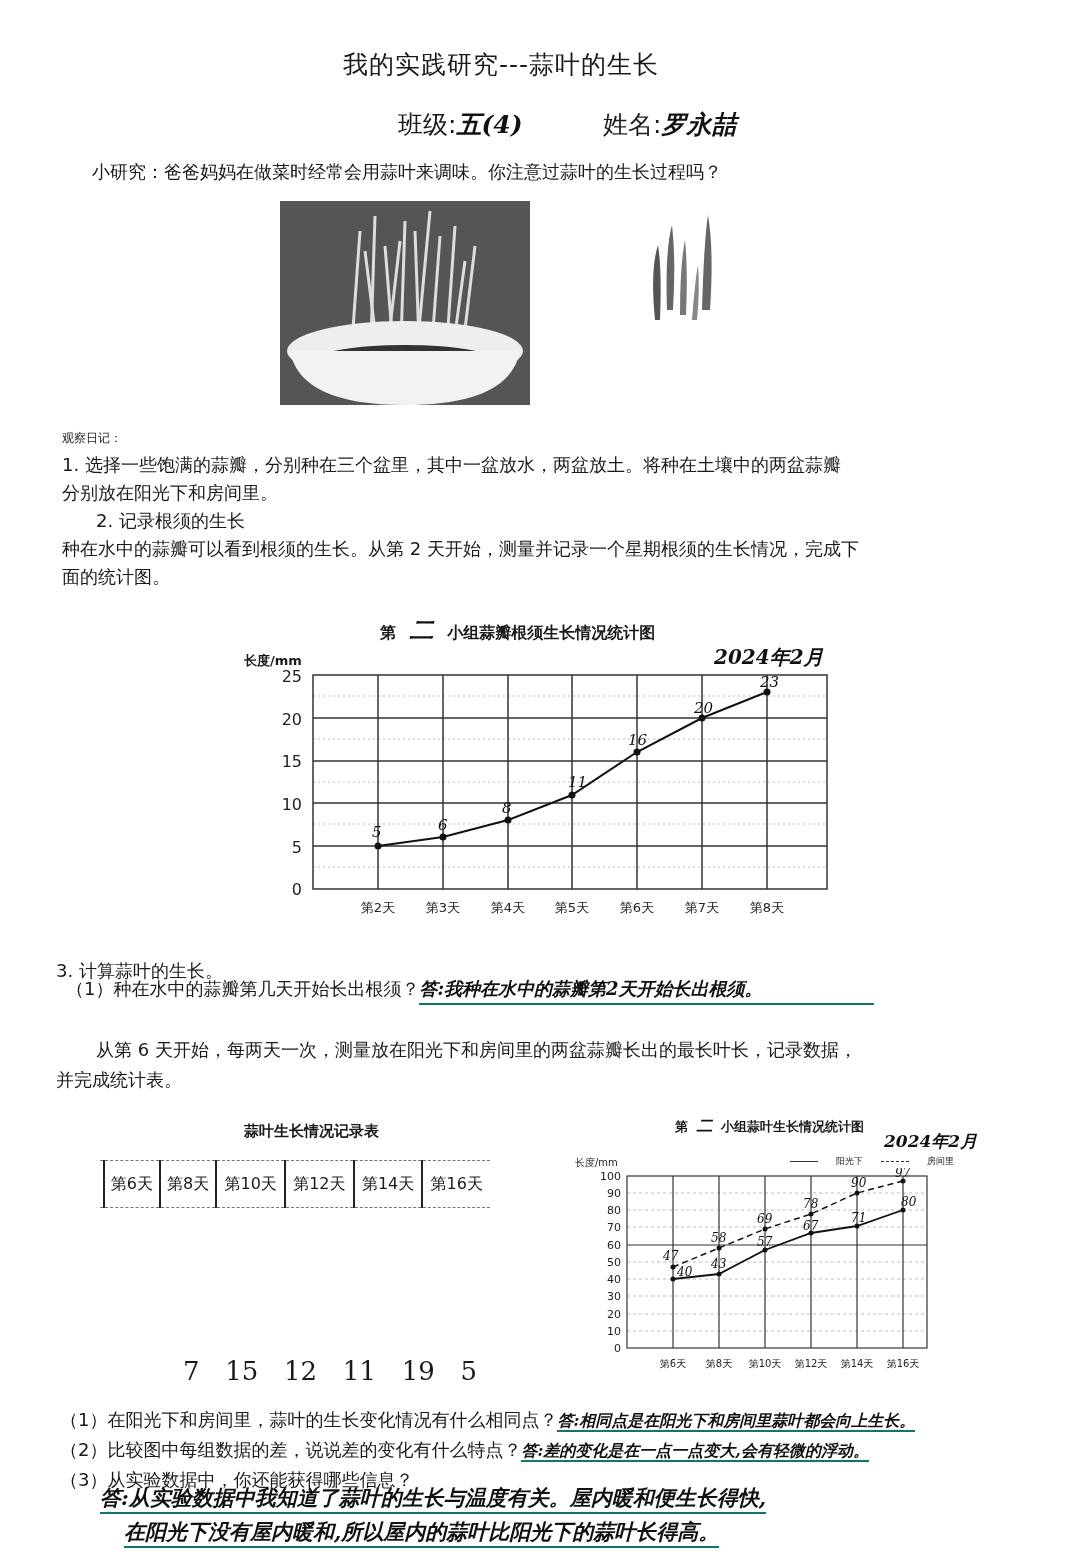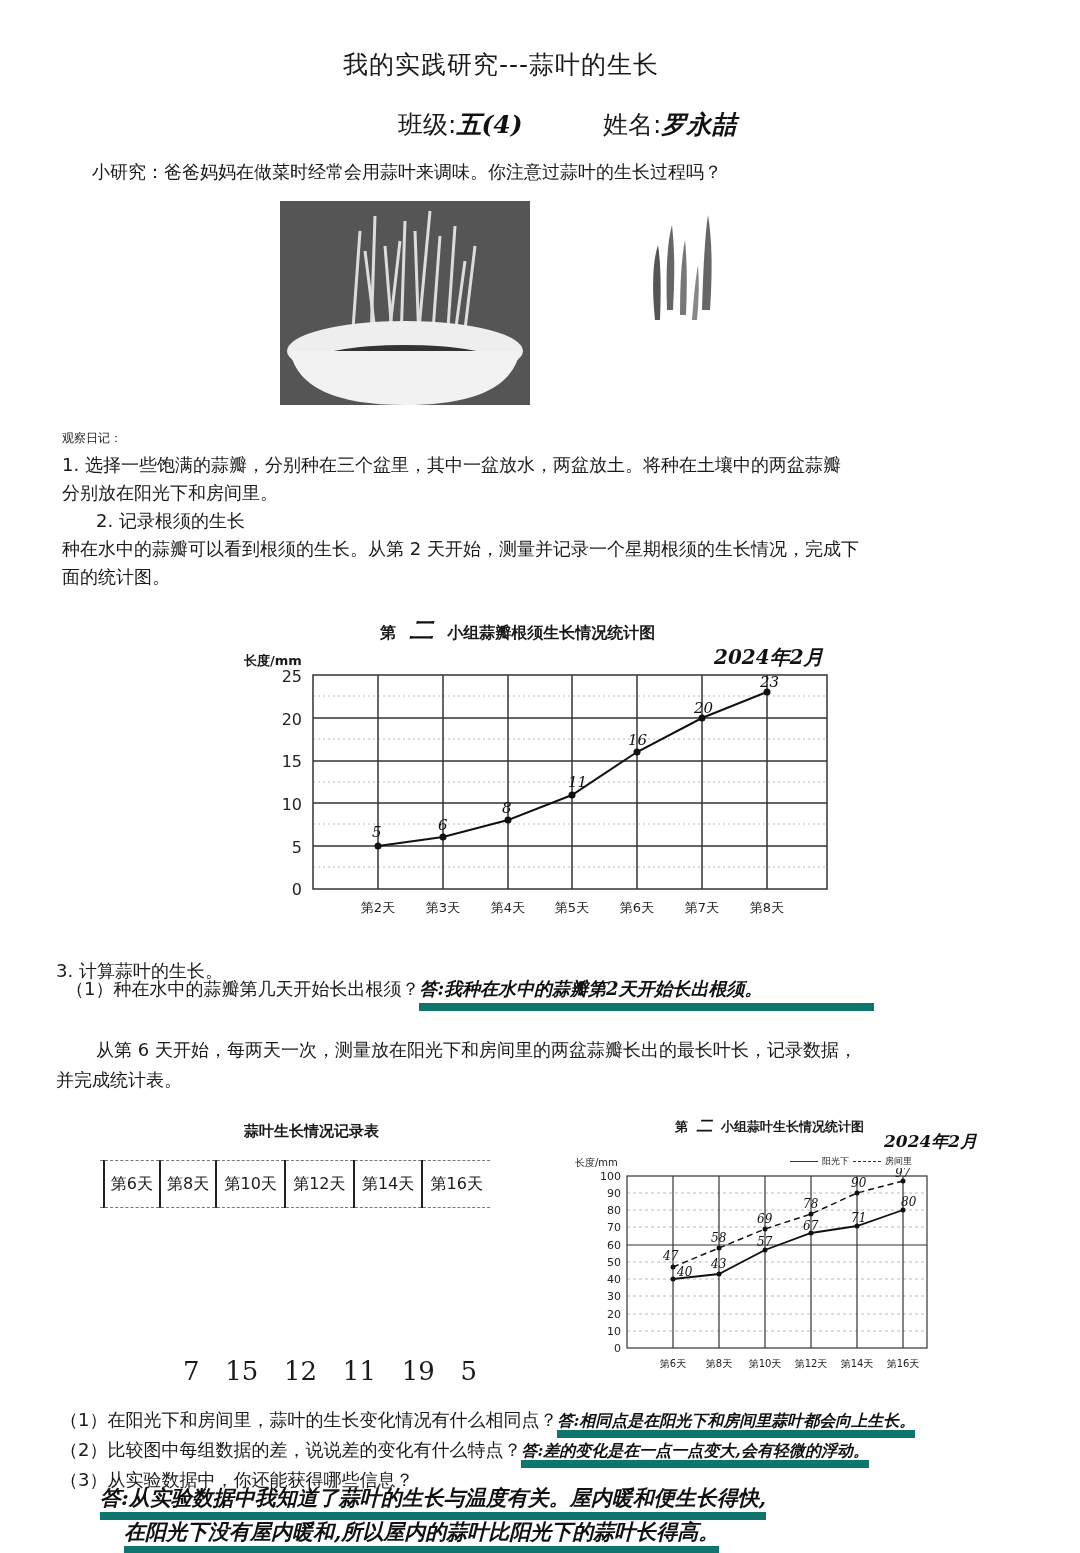--- a/index.html
+++ b/index.html
@@ -5,21 +5,21 @@
   html, body { margin: 0; padding: 0; background: #fff; }
   body { width: 1080px; height: 1553px; position: relative; overflow: hidden;
          font-family: "DejaVu Sans", "Liberation Sans", sans-serif; color: #1a1a1a; }
   .abs { position: absolute; }
   .title { left: 0; width: 1002px; top: 48px; text-align: center; font-size: 25px; letter-spacing: 1px; }
   .info { top: 108px; font-size: 25px; }
   .hand { font-family: "DejaVu Serif", "Liberation Serif", serif; font-weight: bold; font-style: italic; color: #111; }
   .txt { font-size: 18px; line-height: 28px; }
   .photo1 { left: 280px; top: 201px; width: 250px; height: 204px; background: #4a4a4a; overflow: hidden; }
   .photo2 { left: 640px; top: 210px; width: 80px; height: 120px; }
-  .ans { border-bottom: 8px solid #0f766e; }
+  .ans { border-bottom: 2px solid #0f766e; }
   table.rec { border-collapse: collapse; }
   table.rec td { border: 2px solid #222; text-align: center; }
   table.rec tr:first-child td { border-top: 1px dashed #777; }
   table.rec tr:last-child td { border-bottom: 1px dashed #777; }
   table.rec td:first-child { border-left: none; }
   table.rec td:last-child { border-right: none; }
   .hd { font-size: 16px; height: 44px; }
   .rowlbl { font-size: 14px; line-height: 22px; width: 70px; }
   .val { font-size: 30px; font-family: "DejaVu Serif", serif; height: 80px; }
   .diff { font-size: 26px; font-family: "DejaVu Serif", serif; }
@@ -172,21 +172,21 @@
   <span class="diff">5</span>
 </div>
 
 <div class="abs" style="left:675px; top:1116px; font-size:13px; font-weight:bold;">
   <span>第</span>
   <span class="hand" style="font-size:16px; margin:0 4px;">二</span>
   <span>小组蒜叶生长情况统计图</span>
 </div>
 <div class="abs hand" style="left:884px; top:1130px; font-size:17px;">2024年2月</div>
 <div class="abs" style="left:575px; top:1156px; font-size:10px;">长度/mm</div>
-<div class="abs" style="left:790px; top:1155px; font-size:9px; display:flex; gap:4px; align-items:center;">
+<div class="abs" style="left:790px; top:1155px; font-size:9px; display:flex; gap:18px; align-items:center;">
   <span style="display:inline-block; width:28px; border-top:1px solid #333;"></span>
   <span>阳光下</span>
   <span style="display:inline-block; width:28px; border-top:1px dashed #333;"></span>
   <span>房间里</span>
 </div>
 <svg class="abs" style="left:595px; top:1168px;" width="345" height="210">
   <g font-family="DejaVu Sans, sans-serif" font-size="11" fill="#222" text-anchor="end">
     <text x="26" y="12">100</text>
       <text x="26" y="29">90</text>
       <text x="26" y="46">80</text>

